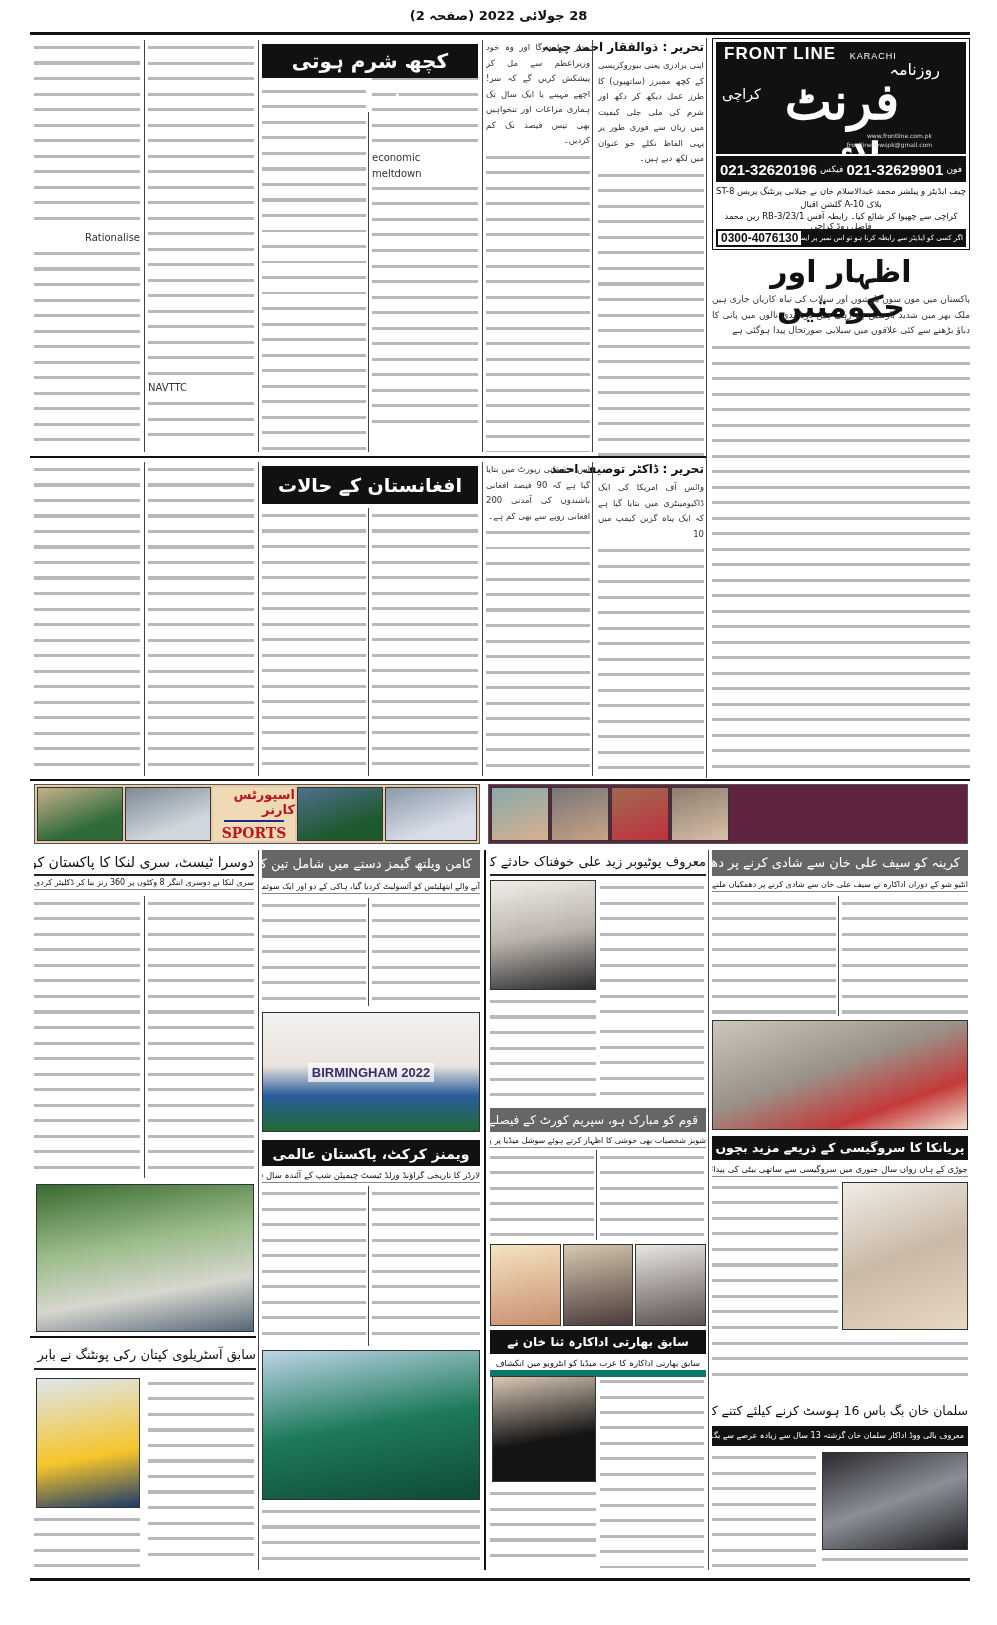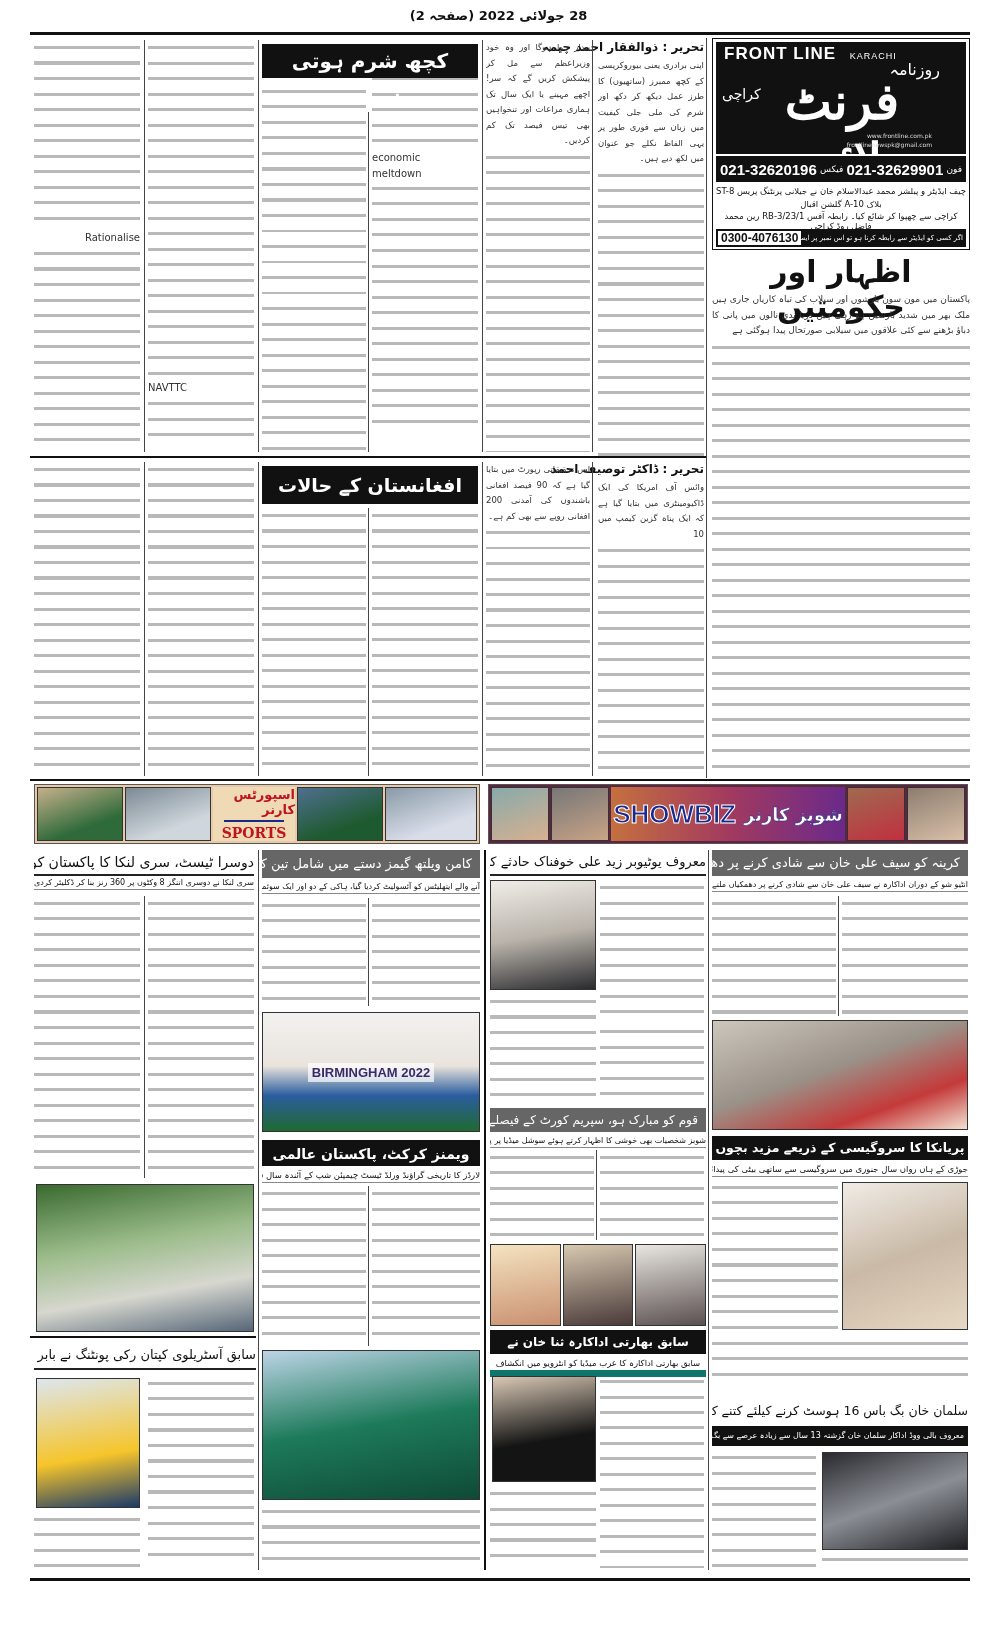--- a/index.html
+++ b/index.html
@@ -132,24 +132,20 @@
     <div style="width:60px;height:2px;background:#1a2a8a;margin:3px 0"></div>
     <span style="color:#c0141c;font-weight:bold;font-size:14px;font-family:'DejaVu Serif',serif">SPORTS</span>
   </div>
   <div class="photo" style="width:86px;background:linear-gradient(160deg,#4f6f8f,#1e5a2f 70%)"></div>
   <div class="photo" style="flex:1;background:linear-gradient(160deg,#8a9aa8,#d8dde8 70%)"></div>
 </div>
 
 <div class="abs" style="left:488px;top:784px;width:480px;height:60px;background:#5e2440;border:1px solid #555;display:flex;gap:2px;padding:2px">
   <div class="photo" style="width:58px;background:linear-gradient(160deg,#8aa,#d8b090)"></div>
   <div class="photo" style="width:58px;background:linear-gradient(160deg,#777,#c9a386)"></div>
-  <div style="flex:1;background:linear-gradient(90deg,#c4703f,#a33a5f 50%,#6a2a8a);display:flex;align-items:center;justify-content:center;gap:8px">
-    <span style="color:#1a2a8a;font-weight:bold;font-size:26px;font-family:'Liberation Sans',sans-serif;-webkit-text-stroke:1px #fff">SHOWBIZ</span>
-    <span style="color:#fff;font-weight:bold;font-size:18px;direction:rtl;-webkit-text-stroke:0.5px #1a2a8a">شوبز کارنر</span>
-  </div>
   <div class="photo" style="width:58px;background:linear-gradient(160deg,#a06a50,#c03040)"></div>
   <div class="photo" style="width:58px;background:linear-gradient(160deg,#8d7d70,#d9c0a8)"></div>
 </div>
 
 <div class="abs plain-hd" style="left:34px;top:850px;width:220px;height:26px;font-size:14px;line-height:24px">دوسرا ٹیسٹ، سری لنکا کا پاکستان کو جیت کیلئے 508 رنز کا ہدف</div>
 <div class="abs" style="left:34px;top:878px;width:220px;font-size:8px;direction:rtl;text-align:center;white-space:nowrap;overflow:hidden;border-bottom:1px solid #888;padding-bottom:2px">سری لنکا نے دوسری اننگز 8 وکٹوں پر 360 رنز بنا کر ڈکلیئر کردی</div>
 <div class="abs col-text" style="left:148px;top:896px;width:106px;height:282px">
     <div class="lines" style="height:282px"></div>
   </div>
 <div class="abs vsep" style="left:144px;top:896px;height:282px"></div>

